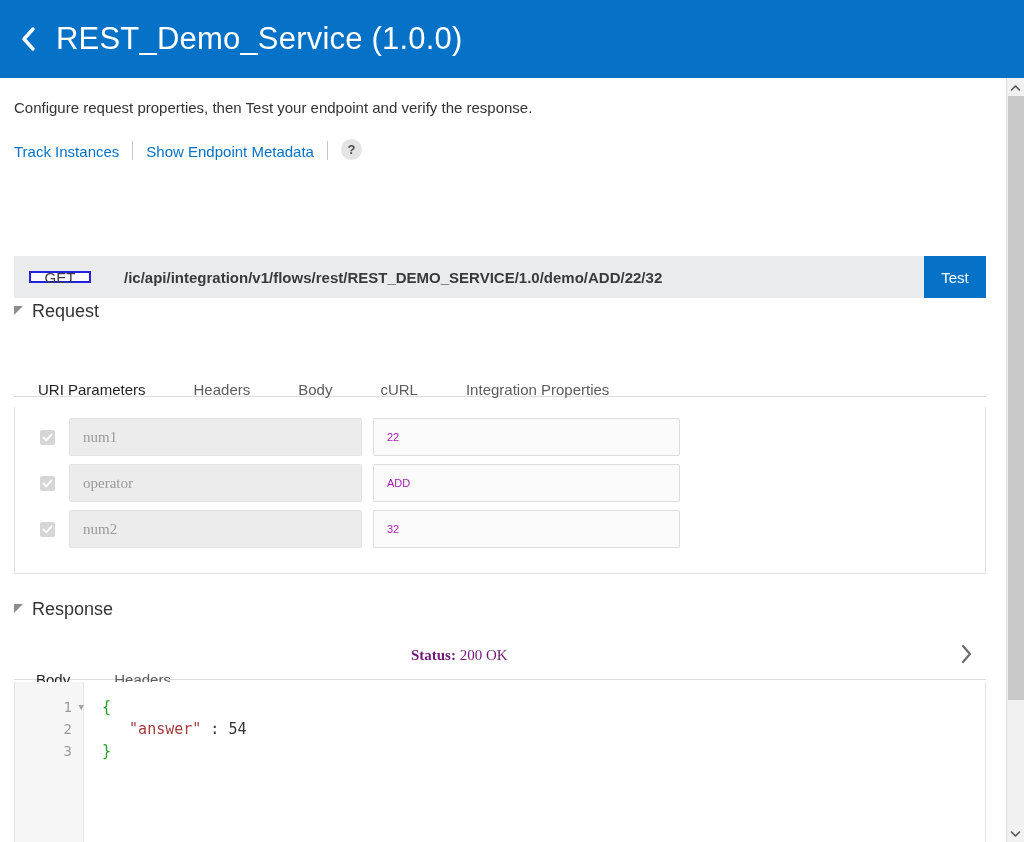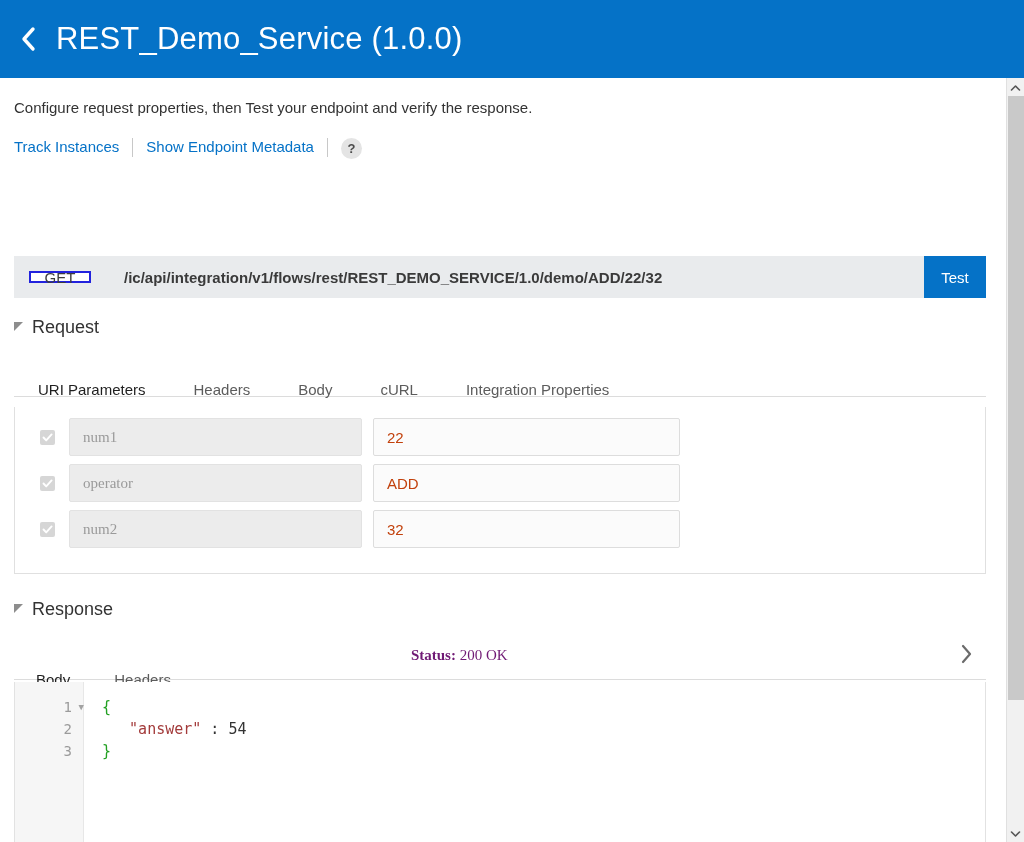--- a/index.html
+++ b/index.html
@@ -71,21 +71,21 @@
     color: #333333;
     white-space: nowrap;
   }
 
   
   .linkrow {
     position: absolute;
     left: 14px;
     top: 60px;
     display: flex;
-    align-items: flex-start;
+    align-items: flex-end;
     height: 22px;
   }
   .linkrow a {
     color: #0572c7;
     font-size: 15px;
     text-decoration: none;
     cursor: pointer;
     white-space: nowrap;
   }
   .vsep {
@@ -261,22 +261,22 @@
   .param-value {
     width: 307px;
     height: 38px;
     box-sizing: border-box;
     background: #fbfbfb;
     border: 1px solid #dddddd;
     border-radius: 2px;
     display: flex;
     align-items: center;
     padding-left: 13px;
-    font-size: 15px;
-    color: #c2410c;
+    font-size: 11px;
+    color: #a21caf;
     cursor: text;
   }
 
   
   #response-tabs {
     top: 563px;
     width: 972px;
     align-items: center;
     height: 39px;
     border-bottom: 1px solid #dcdcdc;
@@ -419,21 +419,21 @@
       <div class="vsep"></div>
       <div class="help-badge">?</div>
     </div>
 
     <div class="urlbar">
       <div class="method-box">GET</div>
       <div class="url-text">/ic/api/integration/v1/flows/rest/REST_DEMO_SERVICE/1.0/demo/ADD/22/32</div>
       <div class="test-btn">Test</div>
     </div>
 
-    <div class="section-hd" style="top:239px;">
+    <div class="section-hd" style="top:223px;">
       <span class="tri"></span>
       <span class="label">Request</span>
     </div>
 
     <div class="tabs" id="request-tabs">
       <div class="tab active">URI Parameters</div>
       <div class="tab">Headers</div>
       <div class="tab">Body</div>
       <div class="tab">cURL</div>
       <div class="tab">Integration Properties</div>

